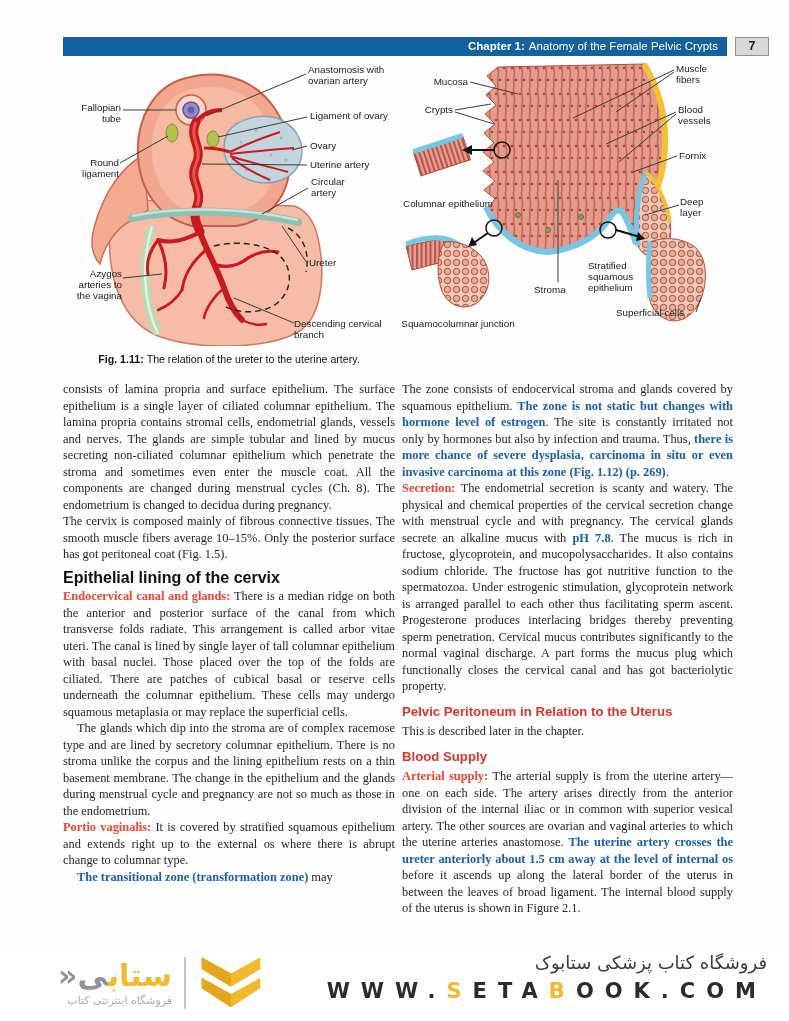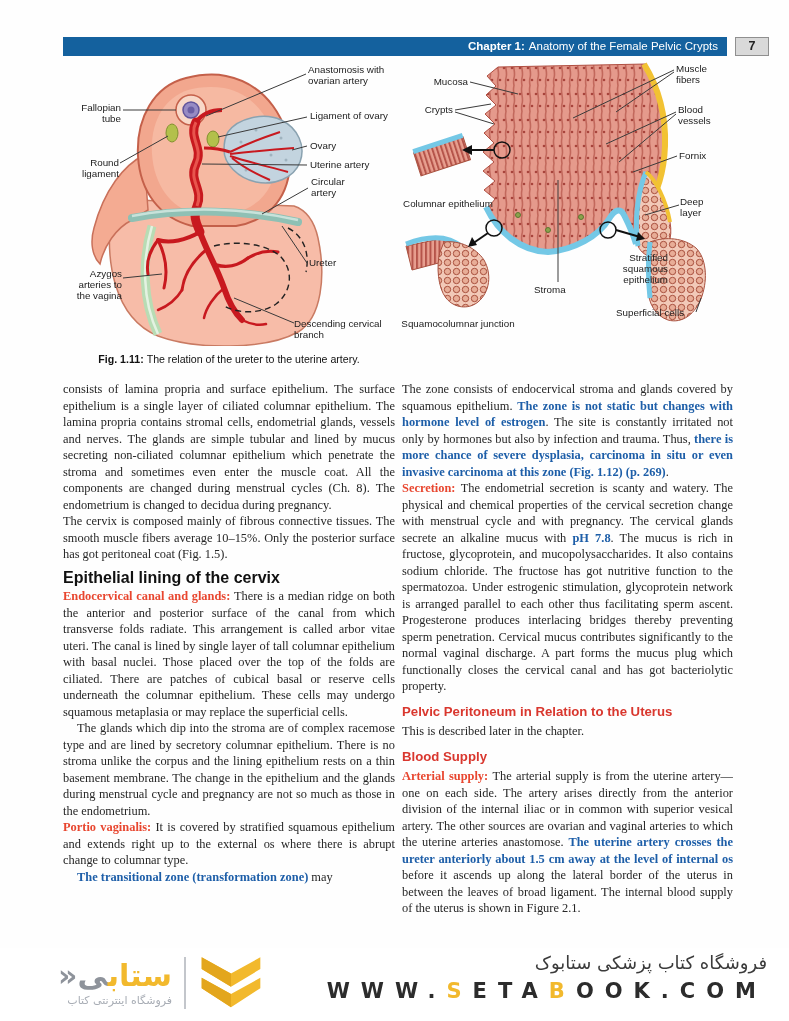--- a/index.html
+++ b/index.html
@@ -232,21 +232,21 @@
         <line x1="298" y1="252" x2="303" y2="238"></line>
       </g>
     </svg>
     <div class="fig-label lr" style="left:0;top:16px;width:70px;">Mucosa</div>
     <div class="fig-label lr" style="left:0;top:44px;width:55px;">Crypts</div>
     <div class="fig-label lc" style="left:2px;top:138px;width:96px;">Columnar epithelium</div>
     <div class="fig-label" style="left:278px;top:3px;width:50px;">Muscle fibers</div>
     <div class="fig-label" style="left:280px;top:44px;width:50px;">Blood vessels</div>
     <div class="fig-label" style="left:281px;top:90px;">Fornix</div>
     <div class="fig-label" style="left:282px;top:136px;width:45px;">Deep layer</div>
-    <div class="fig-label" style="left:190px;top:192px;width:80px;text-align:right;">Stratified squamous epithelium</div>
+    <div class="fig-label" style="left:190px;top:200px;width:80px;">Stratified squamous epithelium</div>
     <div class="fig-label" style="left:136px;top:224px;">Stroma</div>
     <div class="fig-label" style="left:218px;top:247px;width:80px;">Superficial cells</div>
     <div class="fig-label lc" style="left:2px;top:258px;width:116px;">Squamocolumnar junction</div>
   </div>
 
   <div class="col" id="col-left">
       <p class="para"><span class="seg-normal">consists of lamina propria and surface epithelium. The surface epithelium is a single layer of ciliated columnar epithelium. The lamina propria contains stromal cells, endometrial glands, vessels and nerves. The glands are simple tubular and lined by mucus secreting non-ciliated columnar epithelium which penetrate the stroma and sometimes even enter the muscle coat. All the components are changed during menstrual cycles (Ch. 8). The endometrium is changed to decidua during pregnancy.</span></p>
       <p class="para"><span class="seg-normal">The cervix is composed mainly of fibrous connective tissues. The smooth muscle fibers average 10–15%. Only the posterior surface has got peritoneal coat (Fig. 1.5).</span></p>
       <div class="heading">Epithelial lining of the cervix</div>
       <p class="para"><span class="seg-red">Endocervical canal and glands: </span><span class="seg-normal">There is a median ridge on both the anterior and posterior surface of the canal from which transverse folds radiate. This arrangement is called arbor vitae uteri. The canal is lined by single layer of tall columnar epithelium with basal nuclei. Those placed over the top of the folds are ciliated. There are patches of cubical basal or reserve cells underneath the columnar epithelium. These cells may undergo squamous metaplasia or may replace the superficial cells.</span></p>

